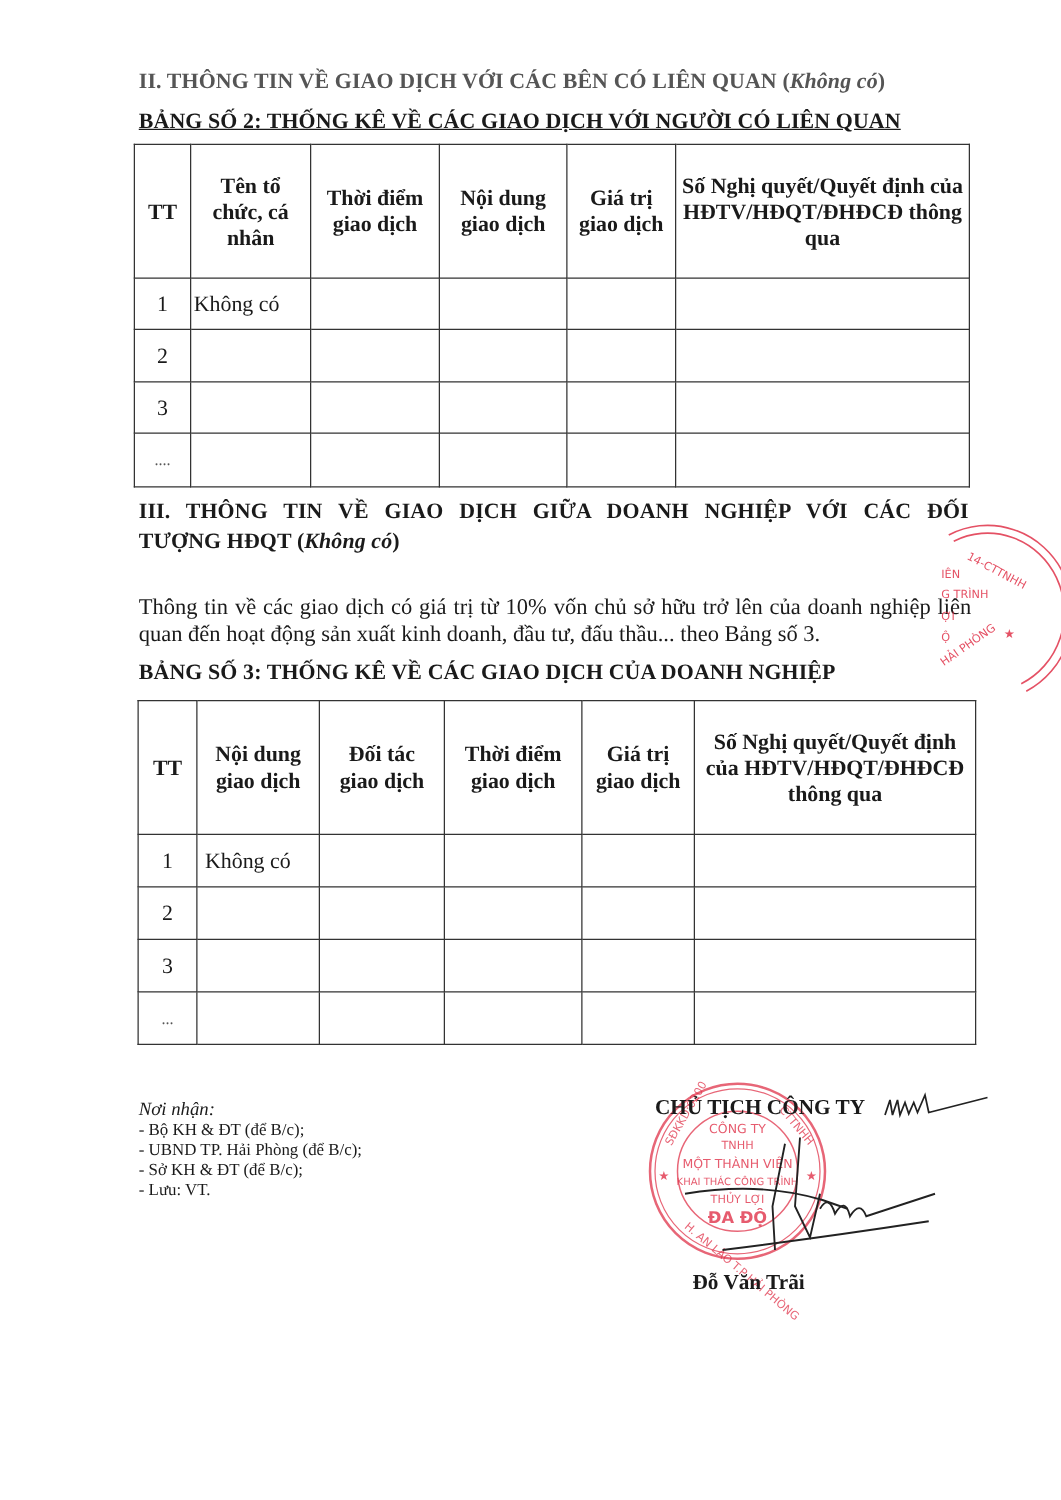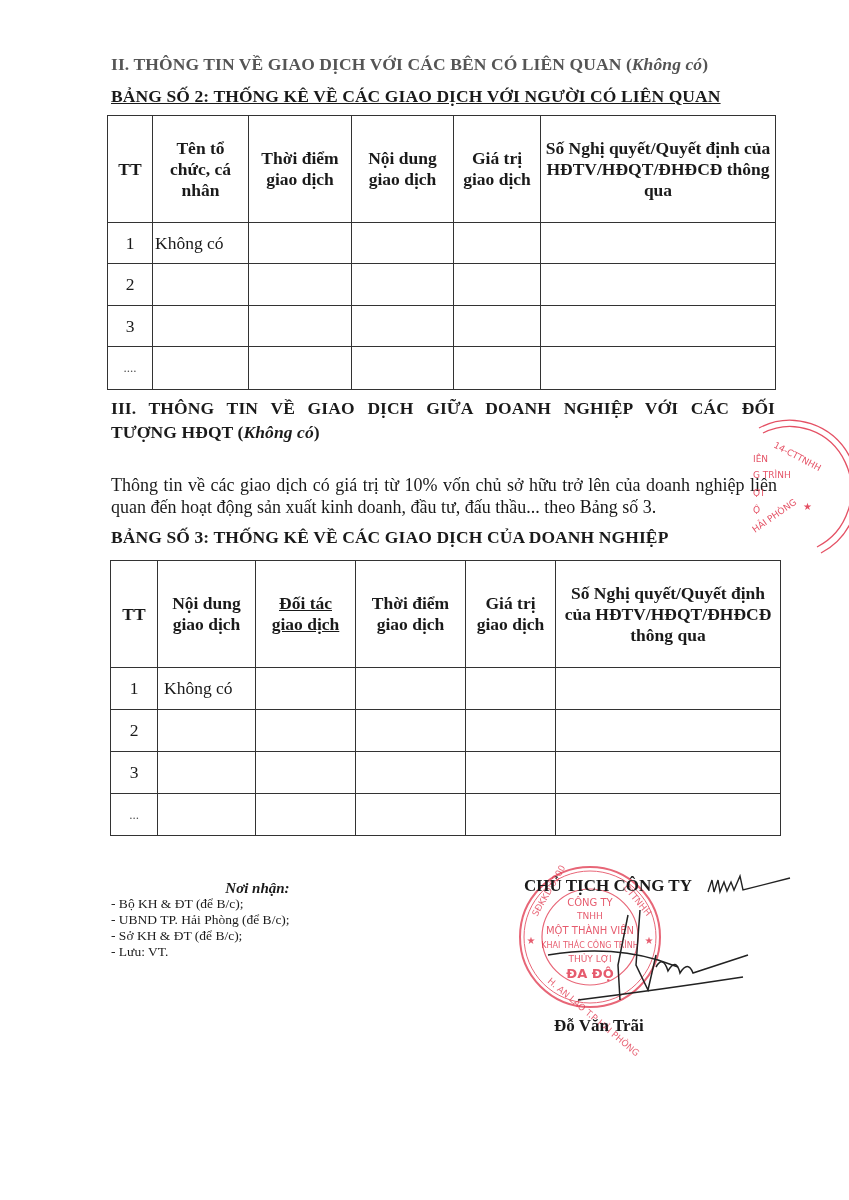--- a/index.html
+++ b/index.html
@@ -17,21 +17,21 @@
     font-size: 17.5px;
   }
   table.doc td, table.doc th {
     border: 1.6px solid #333; padding: 0 2px; vertical-align: middle;
   }
   table.doc th { font-weight: bold; text-align: center; line-height: 21px; }
   table.doc td.num { text-align: center; }
   table.doc td.txt { text-align: left; }
   .para { font-size: 18px; line-height: 22px; text-align: justify; margin-top: 24px; }
   .recips { font-size: 13.5px; line-height: 16px; }
-  .recips .title { font-weight: bold; font-style: italic; font-size: 15px; text-align: right; }
+  .recips .title { font-weight: normal; font-style: italic; font-size: 15px; }
   .sign-title { font-weight: bold; font-size: 17px; white-space: nowrap; }
   .sign-name { font-weight: bold; font-size: 17px; white-space: nowrap; }
   svg { position: absolute; overflow: visible; }
 </style>
 </head>
 <body>
 
 <div class="abs heading gray" style="left:111px; top:54px;">
   <span>II. THÔNG TIN VỀ GIAO DỊCH VỚI CÁC BÊN CÓ LIÊN QUAN (</span><i>Không có</i><span>)</span>
 </div>
@@ -103,21 +103,21 @@
       <col style="width:98px">
       <col style="width:100px">
       <col style="width:110px">
       <col style="width:90px">
       <col style="width:225px">
   </colgroup>
   <tbody>
       <tr style="height:107px">
     <th>TT</th>
     <th style="padding:0 8px;">Nội dung giao dịch</th>
-    <th style="padding:0 6px;text-decoration:underline;">Đối tác giao dịch</th>
+    <th style="padding:0 6px;">Đối tác giao dịch</th>
     <th style="padding:0 8px;">Thời điểm giao dịch</th>
     <th style="padding:0 4px;">Giá trị giao dịch</th>
     <th style="padding:0 0px;">Số Nghị quyết/Quyết định của HĐTV/HĐQT/ĐHĐCĐ thông qua</th>
   </tr>
   <tr style="height:42px">
     <td class="num">1</td>
     <td class="txt" style="padding-left:6px;">Không có</td>
     <td></td>
     <td></td>
     <td></td>

